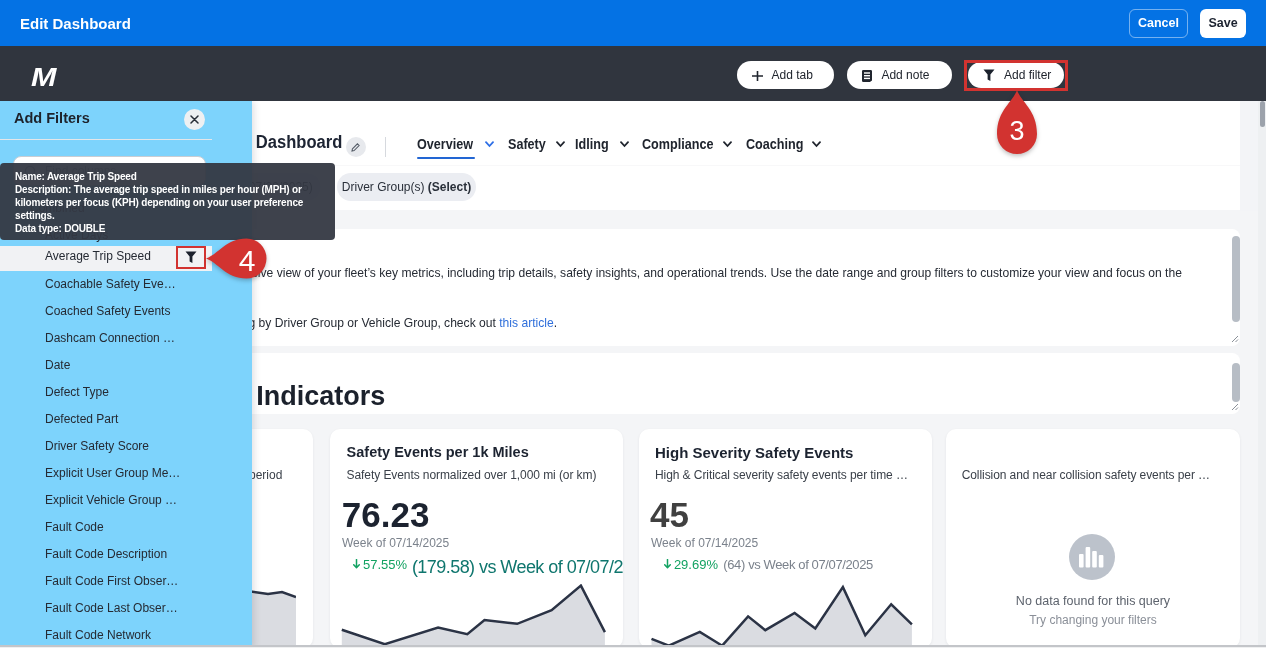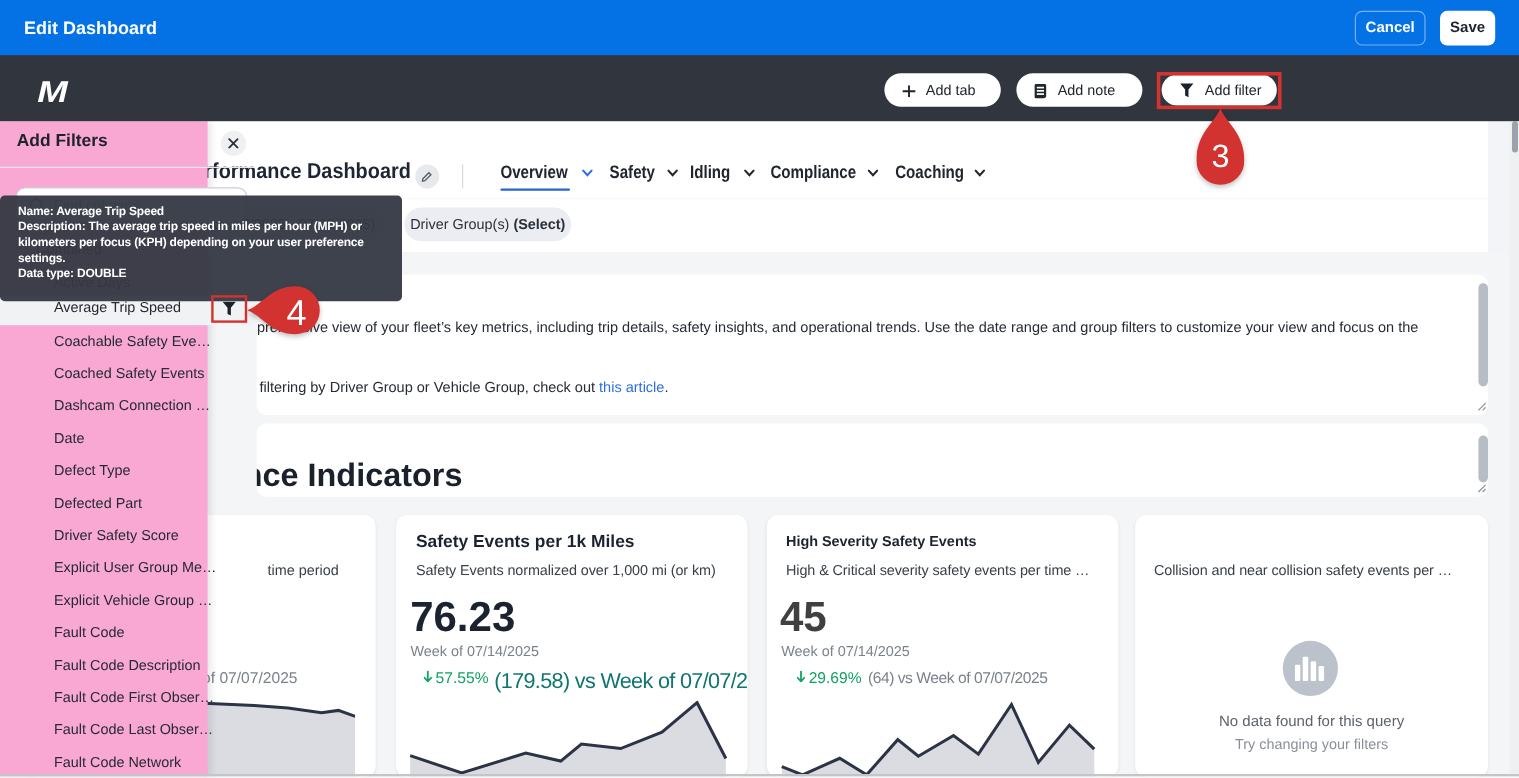--- a/index.html
+++ b/index.html
@@ -95,21 +95,21 @@
         </svg>
       <div class="abs nowrap" style="left:33px;top:127.5px;font-size:13px;color:#12a262;">57.55%</div>
       <div class="abs nowrap" style="left:81.9px;top:127.5px;font-size:18px;letter-spacing:-0.55px;color:#0f766e;">(179.58) vs Week of 07/07/2025</div>
       <svg class="abs" style="left:0px;top:155px;" width="293" height="64" viewBox="0 0 293 64">
         <path d="M11.8 45.7 L54.8 60.1 L108.1 43.6 L137.3 50.2 L154.5 36.1 L187.2 39.8 L221.6 26.1 L250.9 1.6 L274.9 48.1 L274.9 64 L11.8 64 Z" fill="#dadce1"></path>
         <path d="M11.8 45.7 L54.8 60.1 L108.1 43.6 L137.3 50.2 L154.5 36.1 L187.2 39.8 L221.6 26.1 L250.9 1.6 L274.9 48.1" stroke="#2b3345" stroke-width="2.5" fill="none"></path>
       </svg>
     </div>
 
     <div class="abs" style="left:639px;top:429px;width:293px;height:219px;background:#fff;border-radius:10px;overflow:hidden;box-shadow:0 1px 3px rgba(20,25,40,0.07);">
-      <div class="abs nowrap" style="left:16px;top:15.2px;font-size:12px;font-weight:700;color:#1c2330;">High Severity Safety Events</div>
+      <div class="abs nowrap" style="left:16px;top:15.2px;font-size:15px;font-weight:700;color:#1c2330;">High Severity Safety Events</div>
       <div class="abs nowrap" style="left:16px;top:39px;font-size:12px;color:#3a4049;letter-spacing:-0.08px;">High &amp; Critical severity safety events per time …</div>
       <div class="abs nowrap" style="left:11px;top:65.9px;font-size:35px;font-weight:700;color:#404040;">45</div>
       <div class="abs nowrap" style="left:12px;top:107px;font-size:12px;color:#7b828c;">Week of 07/14/2025</div>
       <svg class="abs" style="left:25.3px;top:130px;" width="7" height="10" viewBox="0 0 7 10">
           <path d="M3.5 0.5 V8.5 M0.7 5.8 L3.5 8.8 L6.3 5.8" stroke="#12a262" stroke-width="1.5" fill="none" stroke-linecap="round" stroke-linejoin="round"></path>
         </svg>
       <div class="abs nowrap" style="left:34.9px;top:127.5px;font-size:13px;color:#12a262;">29.69%</div>
       <div class="abs nowrap" style="left:84.3px;top:127.5px;font-size:13px;letter-spacing:-0.38px;color:#7b828c;">(64) vs Week of 07/07/2025</div>
       <svg class="abs" style="left:0px;top:155px;" width="293" height="64" viewBox="0 0 293 64">
         <path d="M12.5 54.8 L29.8 61.7 L60.8 47.9 L83.2 61.7 L109.1 32.4 L126.3 46.2 L155.6 28.9 L176.3 44.4 L203.9 3.1 L226.3 51.3 L252.2 20.3 L272.9 40.3 L272.9 64 L12.5 64 Z" fill="#dadce1"></path>
@@ -131,21 +131,21 @@
       <div class="abs" style="left:0;top:183.5px;width:294px;text-align:center;font-size:12px;color:#8a8f98;">Try changing your filters</div>
     </div>
   </div>
 
   <div class="abs" style="left:0;top:645px;width:1266px;height:1.5px;background:#c3c5c9;z-index:26;"></div>
   <div class="abs" style="left:0;top:646.5px;width:1266px;height:1.5px;background:#eff0f1;z-index:26;"></div>
 
   <div class="abs" style="left:1258px;top:101px;width:8px;height:544px;background:#eef0f2;z-index:25;"></div>
   <div class="abs" style="left:1259.5px;top:101px;width:5.5px;height:26px;background:#9ca2ab;border-radius:3px;z-index:26;"></div>
 
-  <div class="abs" style="left:0;top:101px;width:173px;height:547px;background:#f9a8d4;box-shadow:3px 0 6px rgba(40,45,55,0.12);z-index:10;padding-left:32px;">
+  <div class="abs" style="left:0;top:101px;width:252px;height:547px;background:#7dd3fc;box-shadow:3px 0 6px rgba(40,45,55,0.12);z-index:10;padding-left:32px;">
     <div class="abs nowrap" style="left:14px;top:8.5px;font-size:14.5px;font-weight:700;color:#1d222b;">Add Filters</div>
     <div class="abs" style="left:183.5px;top:7.5px;width:21px;height:21px;border-radius:50%;background:#eef0f2;">
       <svg class="abs" style="left:6px;top:6px;" width="9" height="9" viewBox="0 0 9 9">
           <path d="M1 1 L8 8 M8 1 L1 8" stroke="#2a2f38" stroke-width="1.5" stroke-linecap="round"></path>
         </svg>
     </div>
     <div class="abs" style="left:0;top:38px;width:212px;height:1px;background:#e4e6e9;"></div>
 
     <div class="abs" style="left:13px;top:55px;width:193px;height:30px;background:#fff;border:1px solid #c9cdd3;border-radius:8px;">
       <svg class="abs" style="left:10px;top:8px;" width="14" height="14" viewBox="0 0 14 14">
@@ -173,21 +173,21 @@
     <div class="abs li12" style="left:45px;top:337.5px;">Driver Safety Score</div>
     <div class="abs li12" style="left:45px;top:364.5px;">Explicit User Group Me…</div>
     <div class="abs li12" style="left:45px;top:391.5px;">Explicit Vehicle Group …</div>
     <div class="abs li12" style="left:45px;top:418.5px;">Fault Code</div>
     <div class="abs li12" style="left:45px;top:445.5px;">Fault Code Description</div>
     <div class="abs li12" style="left:45px;top:472.5px;">Fault Code First Obser…</div>
     <div class="abs li12" style="left:45px;top:499.5px;">Fault Code Last Obser…</div>
     <div class="abs li12" style="left:45px;top:526.5px;">Fault Code Network</div>
   </div>
 
-  <div class="abs" style="left:0;top:163px;width:335px;height:88px;background:rgba(52,56,66,0.95);border-radius:4px;z-index:20;color:#fff;font-size:10px;font-weight:700;line-height:13px;letter-spacing:-0.18px;padding:6.5px 0 0 15px;">
+  <div class="abs" style="left:0;top:163px;width:335px;height:77px;background:rgba(52,56,66,0.95);border-radius:4px;z-index:20;color:#fff;font-size:10px;font-weight:700;line-height:13px;letter-spacing:-0.18px;padding:6.5px 0 0 15px;">
     <div class="nowrap">Name: Average Trip Speed</div>
     <div class="nowrap">Description: The average trip speed in miles per hour (MPH) or</div>
     <div class="nowrap">kilometers per focus (KPH) depending on your user preference</div>
     <div class="nowrap">settings.</div>
     <div class="nowrap">Data type: DOUBLE</div>
   </div>
 
   <div class="abs" style="left:0;top:0;width:1266px;height:60px;background:#0472e4;z-index:40;">
     <div class="abs nowrap" style="left:20px;top:15px;font-size:15px;font-weight:700;color:#fff;">Edit Dashboard</div>
     <div class="abs" style="left:1129px;top:9px;width:59px;height:29px;border:1px solid rgba(255,255,255,0.45);border-radius:6px;text-align:center;line-height:27px;font-size:12.5px;font-weight:700;color:#fff;">Cancel</div>

